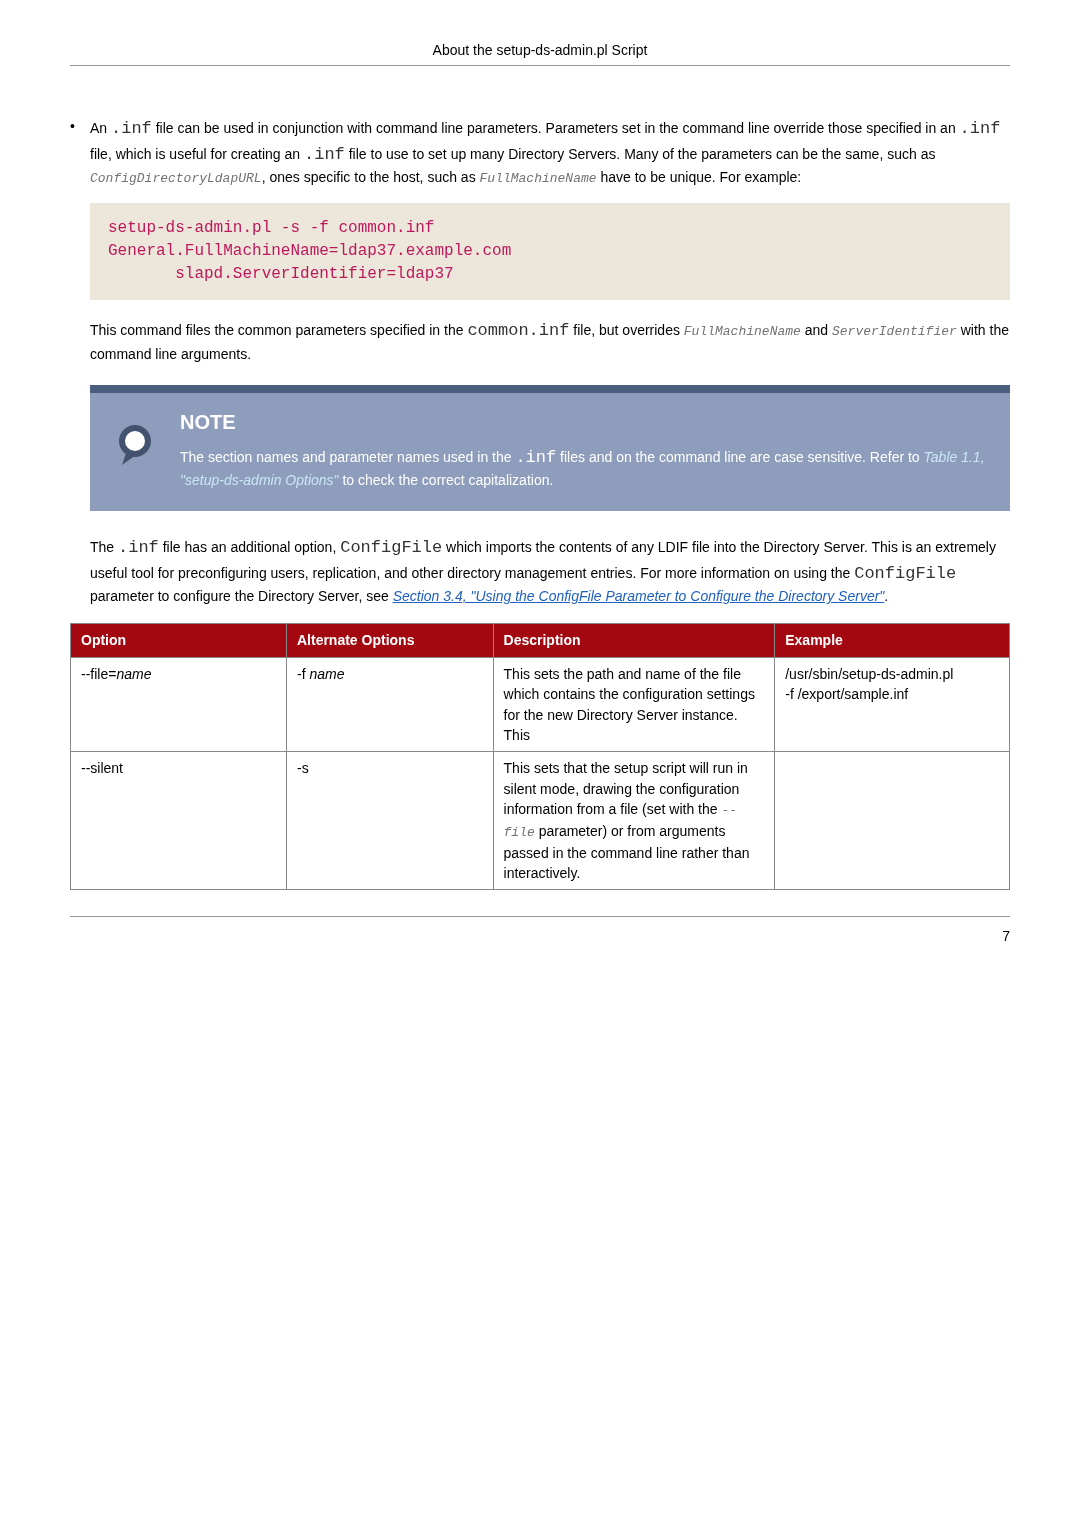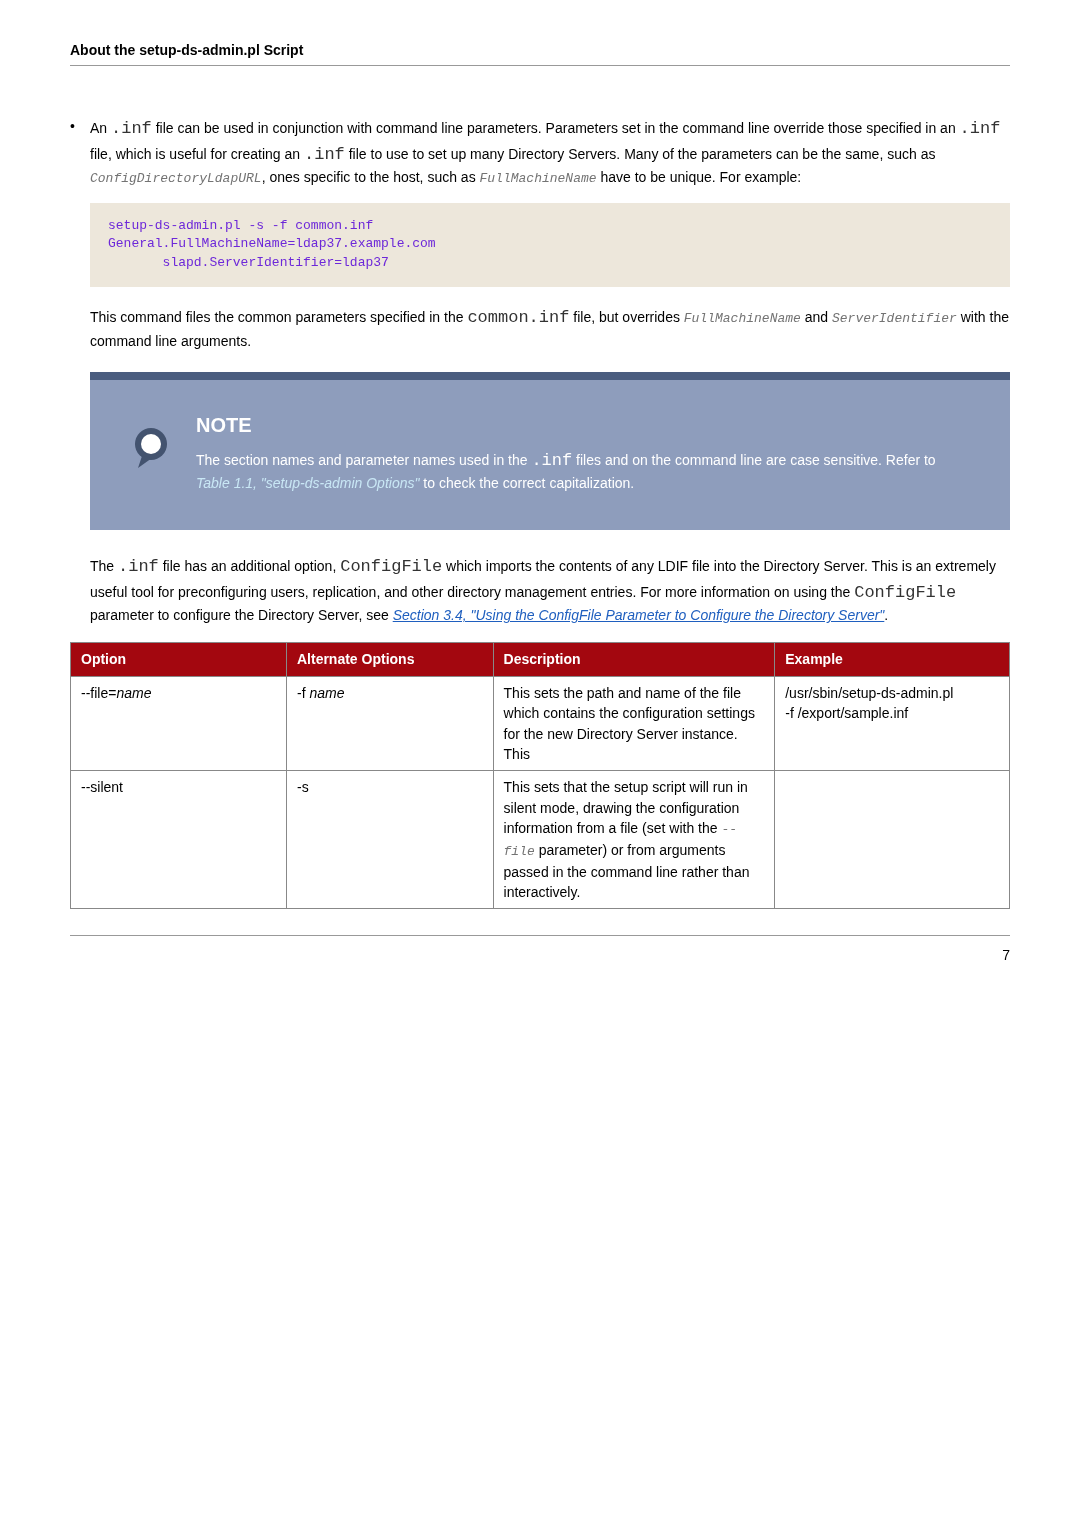--- a/index.html
+++ b/index.html
@@ -10,22 +10,22 @@
     line-height: 1.5;
     color: #000;
     background: #fff;
     width: 1080px;
   }
   .page {
     padding: 40px 70px 30px 70px;
     position: relative;
   }
   .header-right {
-    text-align: left;
-    font-weight: bold;
+    text-align: center;
+    font-weight: normal;
     font-size: 14px;
     margin-bottom: 50px;
   }
   .header-hr {
     border: none;
     border-top: 1px solid #999;
     margin-top: 4px;
   }
   .bullet-block {
     margin-left: 0;
@@ -38,26 +38,26 @@
   .bullet-dot {
     width: 20px;
     flex-shrink: 0;
   }
   .bullet-text {
     flex: 1;
   }
   .codebox {
     background: #ede7db;
     font-family: "Liberation Mono", "DejaVu Sans Mono", monospace;
-    font-size: 13px;
+    font-size: 16px;
     padding: 14px 18px;
     margin: 14px 0 18px 20px;
     line-height: 1.45;
     white-space: pre;
-    color: #6d28d9;
+    color: #be185d;
   }
   code.inline {
     font-family: "Liberation Mono", "DejaVu Sans Mono", monospace;
     font-size: 17px;
     color: #333;
   }
   code.param {
     font-family: "Liberation Mono", "DejaVu Sans Mono", monospace;
     font-size: 13px;
     font-style: italic;
@@ -76,21 +76,21 @@
   .note-head-strip {
     background: #4a5d7f;
     height: 8px;
     width: 100%;
   }
   .note-container {
     width: 100%;
   }
   .note-body {
     display: flex;
-    padding: 16px;
+    padding: 0;
   }
   .note-icon {
     width: 90px;
     flex-shrink: 0;
     display: flex;
     align-items: flex-start;
     justify-content: center;
     padding-top: 30px;
   }
   .note-content {

